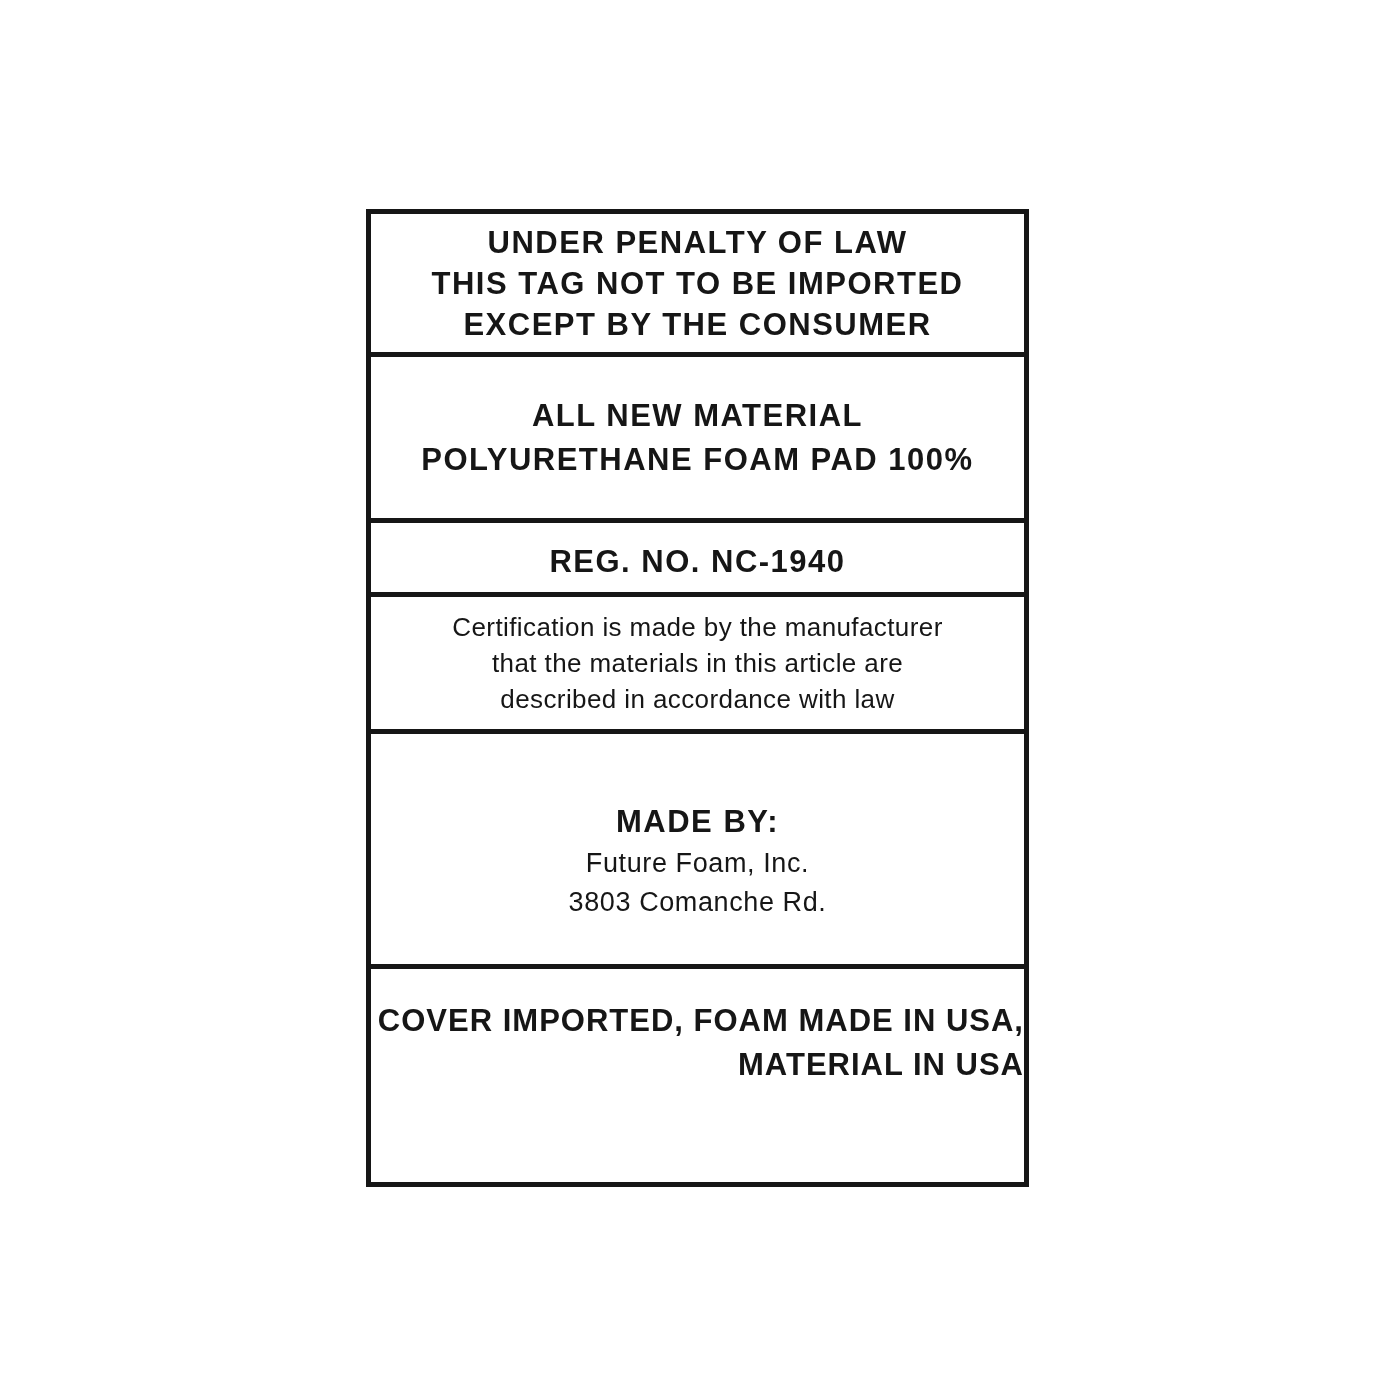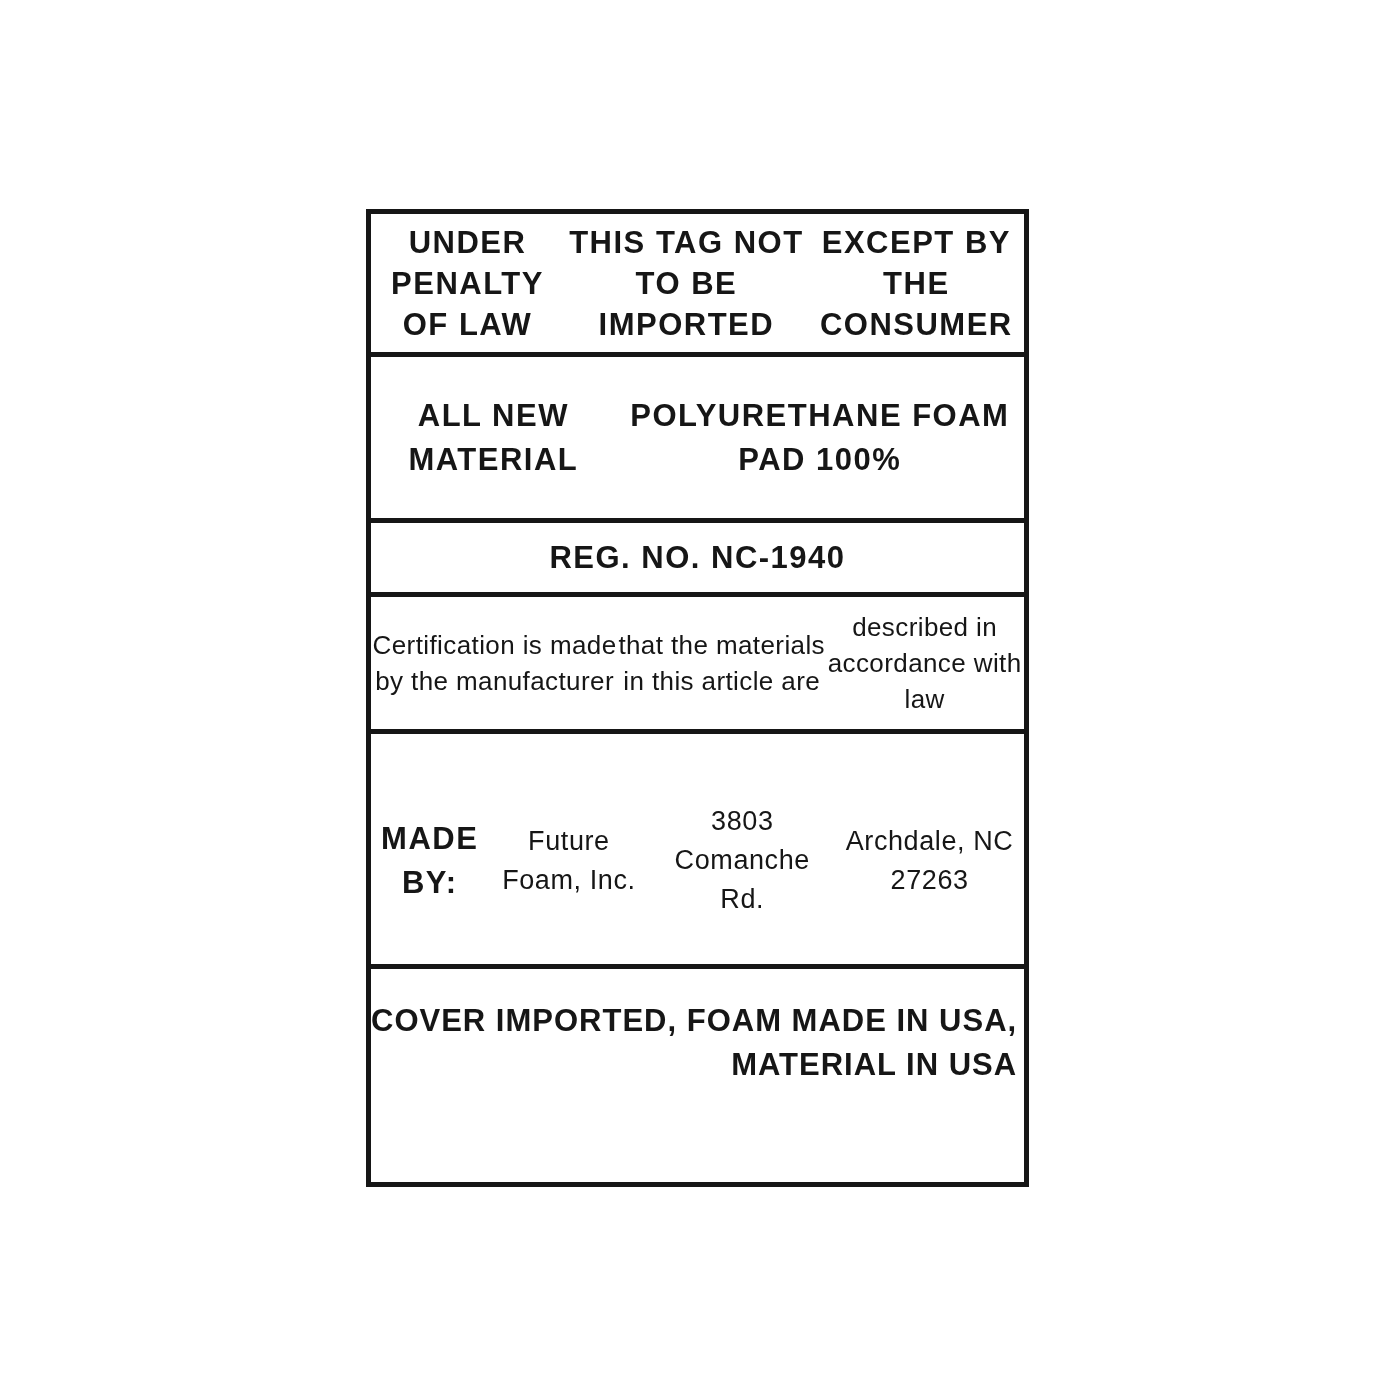--- a/index.html
+++ b/index.html
@@ -27,30 +27,30 @@
     box-sizing: border-box;
     border: 5px solid #161616;
     background: #ffffff;
     display: flex;
     flex-direction: column;
   }
   .row {
     box-sizing: border-box;
     border-bottom: 5px solid #161616;
     display: flex;
-    flex-direction: row;
+    flex-direction: column;
     justify-content: center;
     align-items: center;
     text-align: center;
   }
   .row:last-child { border-bottom: none; }
 
   .row-penalty   { height: 143px; }
   .row-contents  { height: 166px; }
-  .row-reg       { height: 74px;  }
+  .row-reg       { height: 66px; margin-top: 8px;  }
   .row-cert      { height: 137px; }
   .row-madeby    { height: 212px; margin-top: 23px; }
   .row-details   {
     flex: 1;
     align-items: stretch;
     justify-content: flex-start;
     text-align: left;
   }
 
   .line { white-space: pre-wrap; }
@@ -134,21 +134,20 @@
     <section class="row row-cert">
       <div class="line cert-line">Certification is made by the manufacturer</div>
       <div class="line cert-line">that the materials in this article are</div>
       <div class="line cert-line">described in accordance with law</div>
     </section>
 
     <section class="row row-madeby">
       <div class="line madeby-heading">MADE BY:</div>
       <div class="line addr-line">Future Foam, Inc.</div>
       <div class="line addr-line">3803 Comanche Rd.</div>
-      <div class="line addr-line">Archdale, NC  27263</div>
     </section>
 
     <section class="row row-details">
       <div class="origin-block">
         <div class="origin-line">COVER IMPORTED, FOAM MADE IN USA,</div>
         <div class="origin-line">MATERIAL IN USA</div>
       </div>
     </section>
 
   </div>

